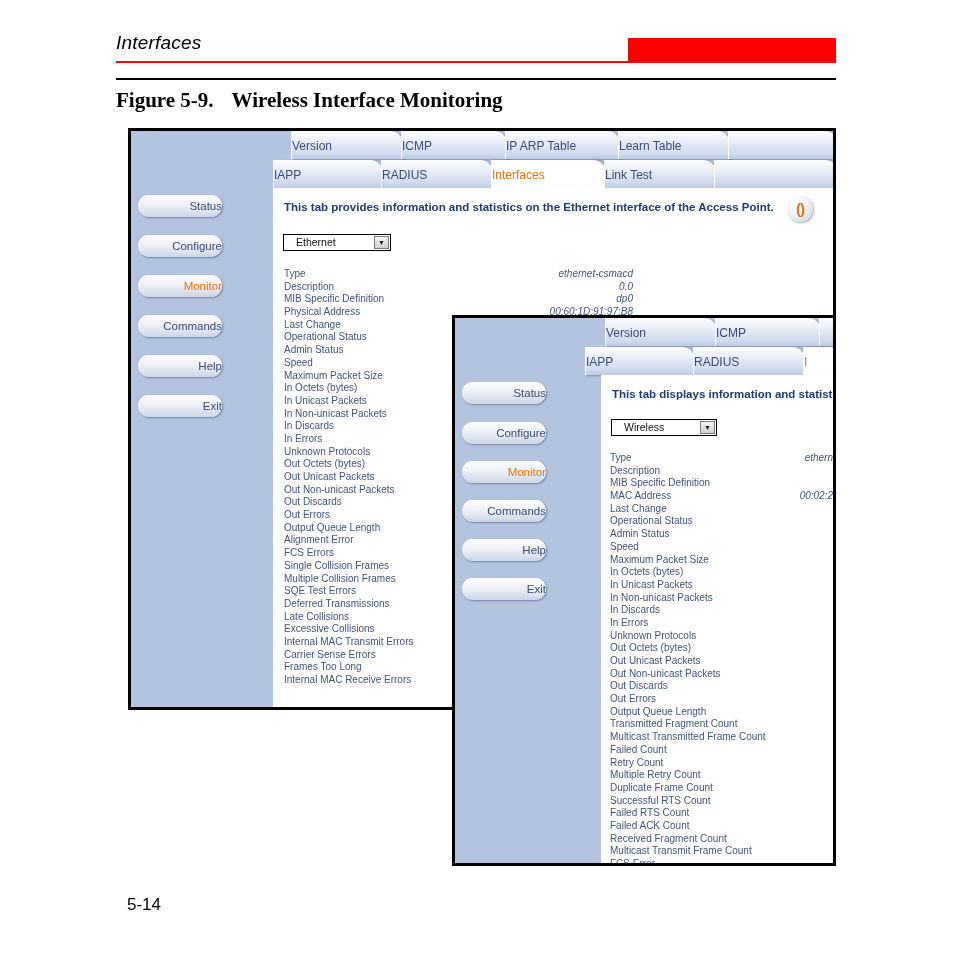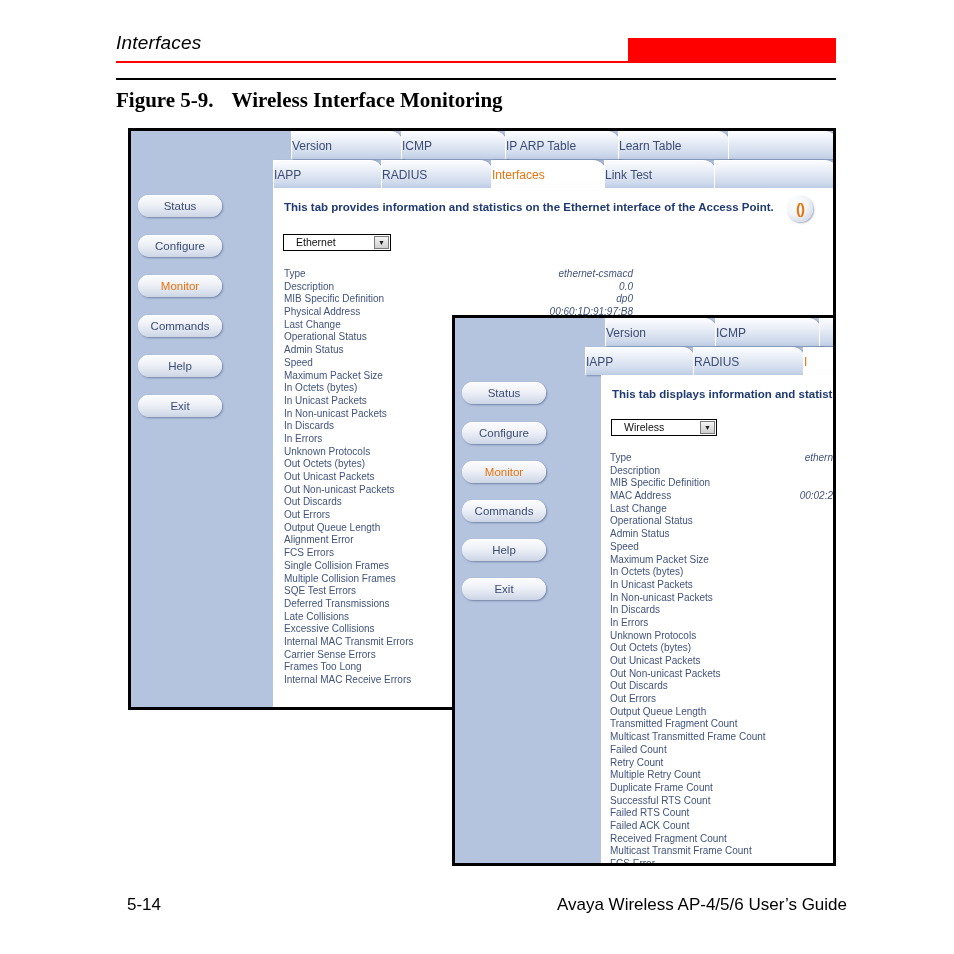--- a/index.html
+++ b/index.html
@@ -166,21 +166,21 @@
   
   .side-btn {
     position: absolute;
     height: 22px;
     border-radius: 11px;
     background: linear-gradient(to bottom, #fdfdfe 0%, #f0f2f7 40%, #dfe5f0 70%, #ccd5e6 100%);
     box-shadow: 1px 1px 2px rgba(60,80,120,0.55), inset 0 1px 0 #ffffff;
     color: #3c4c74;
     font-size: 11.5px;
     line-height: 22px;
-    text-align: center;
+    text-align: right;
     white-space: nowrap;
     overflow: hidden;
   }
   .side-btn.active { color: #e8730d; }
 
   
   .combo {
     position: absolute;
     height: 17px;
     background: #ffffff;
@@ -420,14 +420,13 @@
           <div class="value-row"></div>
           <div class="value-row">00:02:2</div>
         </div>
     </div>
 
   </div>
 </div>
 
 <div id="page-footer">
   <div id="folio">5-14</div>
-  <div id="guide-title">Avaya Wireless AP-4/5/6 User’s Guide</div>
 </div>
 
 </body></html>

